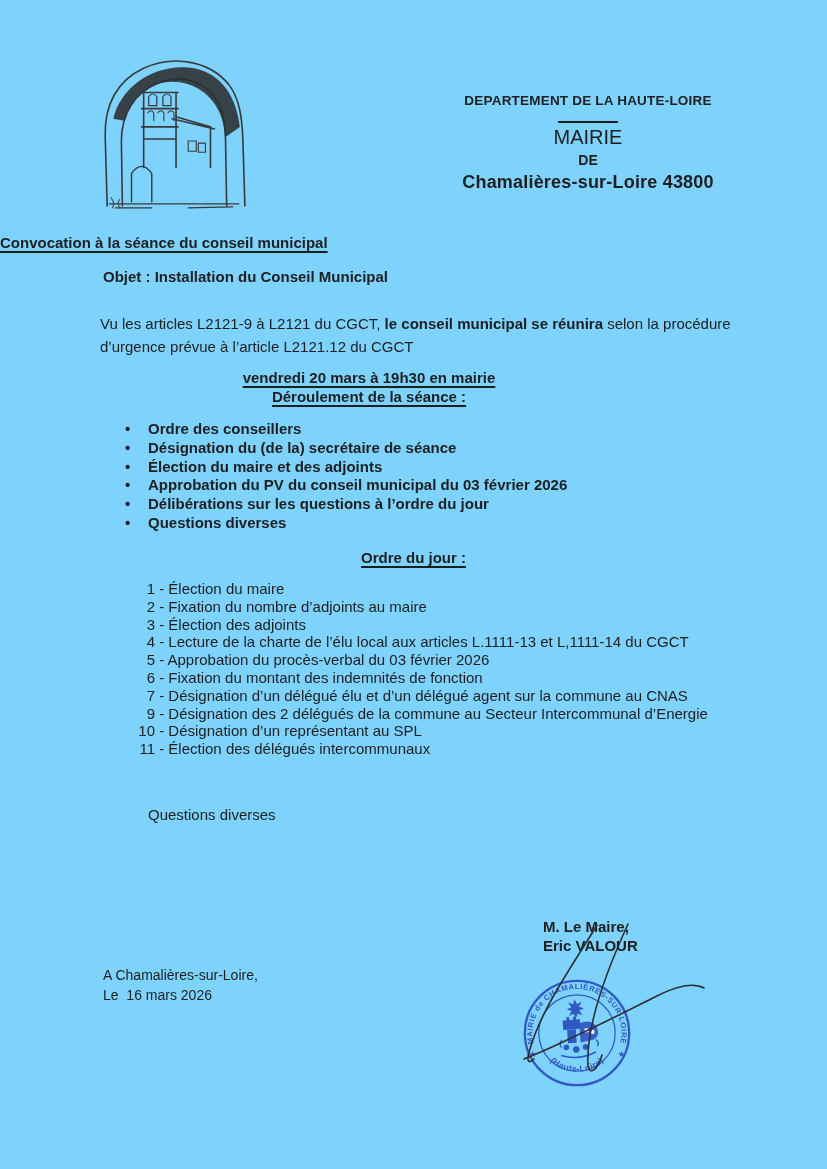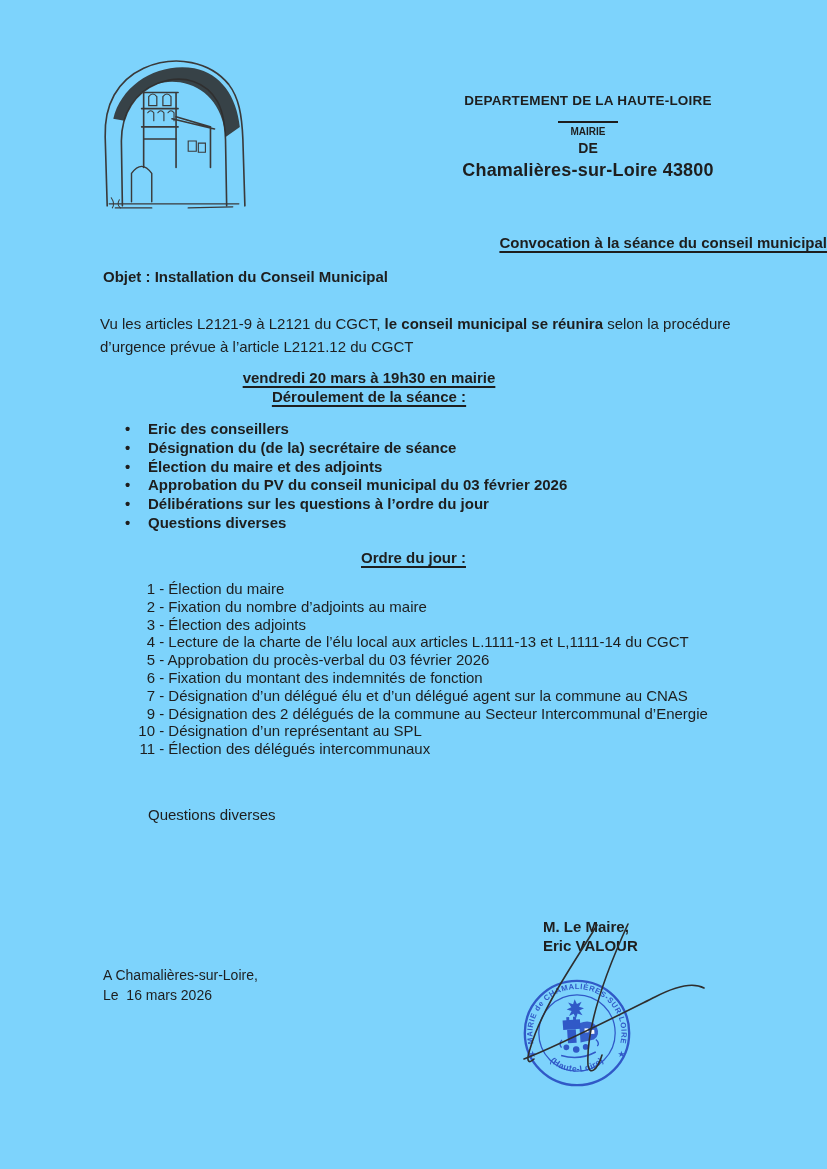--- a/index.html
+++ b/index.html
@@ -7,26 +7,26 @@
     position:relative; width:827px; height:1169px; background:#7dd3fc;
     font-family:"Liberation Sans", sans-serif; color:#1e1e1e; overflow:hidden;
   }
   .abs { position:absolute; }
 
   
   .logo { left:90px; top:54px; width:164px; height:164px; }
   .header-right { left:432px; top:93px; width:312px; text-align:center; }
   .dept { font-size:13.5px; font-weight:bold; letter-spacing:.2px; }
   .hdr-divider { width:60px; height:0; border-top:2px solid #1d1d1d; margin:13px auto 3px auto; }
-  .mairie { font-size:10px; font-weight:bold; }
+  .mairie { font-size:20px; font-weight:normal; }
   .de { font-size:14px; font-weight:bold; margin-top:3px; }
   .commune { font-size:18px; font-weight:bold; margin-top:4px; letter-spacing:.2px; }
 
   
-  .doc-title { top:234px; left:0; width:827px; text-align:right; font-size:15px; font-weight:bold; }
+  .doc-title { top:234px; left:0; width:827px; text-align:left; font-size:15px; font-weight:bold; }
   .u { text-decoration:underline; text-underline-offset:3px; text-decoration-thickness:1.5px; }
   .objet { left:103px; top:268px; font-size:15px; font-weight:bold; }
 
   .intro { left:100px; top:312px; width:650px; font-size:15px; line-height:23px; }
   .intro b { font-weight:bold; }
 
   .meeting-block { top:368px; left:0; width:738px; text-align:center; font-size:15px; font-weight:bold; line-height:19px; }
 
   
   .bullets { left:125px; top:420px; font-size:15px; font-weight:bold; }
@@ -100,21 +100,21 @@
   </div>
 
   <div class="abs meeting-block">
     <div><span class="u">vendredi 20 mars à 19h30 en mairie</span></div>
     <div><span class="u">Déroulement de la séance :</span></div>
   </div>
 
   <div class="abs bullets">
     <div class="bullet-row">
         <span class="bullet-dot">•</span>
-        <span>Eric des conseillers</span>
+        <span>Ordre des conseillers</span>
       </div>
     <div class="bullet-row">
         <span class="bullet-dot">•</span>
         <span>Désignation du (de la) secrétaire de séance</span>
       </div>
     <div class="bullet-row">
         <span class="bullet-dot">•</span>
         <span>Élection du maire et des adjoints</span>
       </div>
     <div class="bullet-row">

